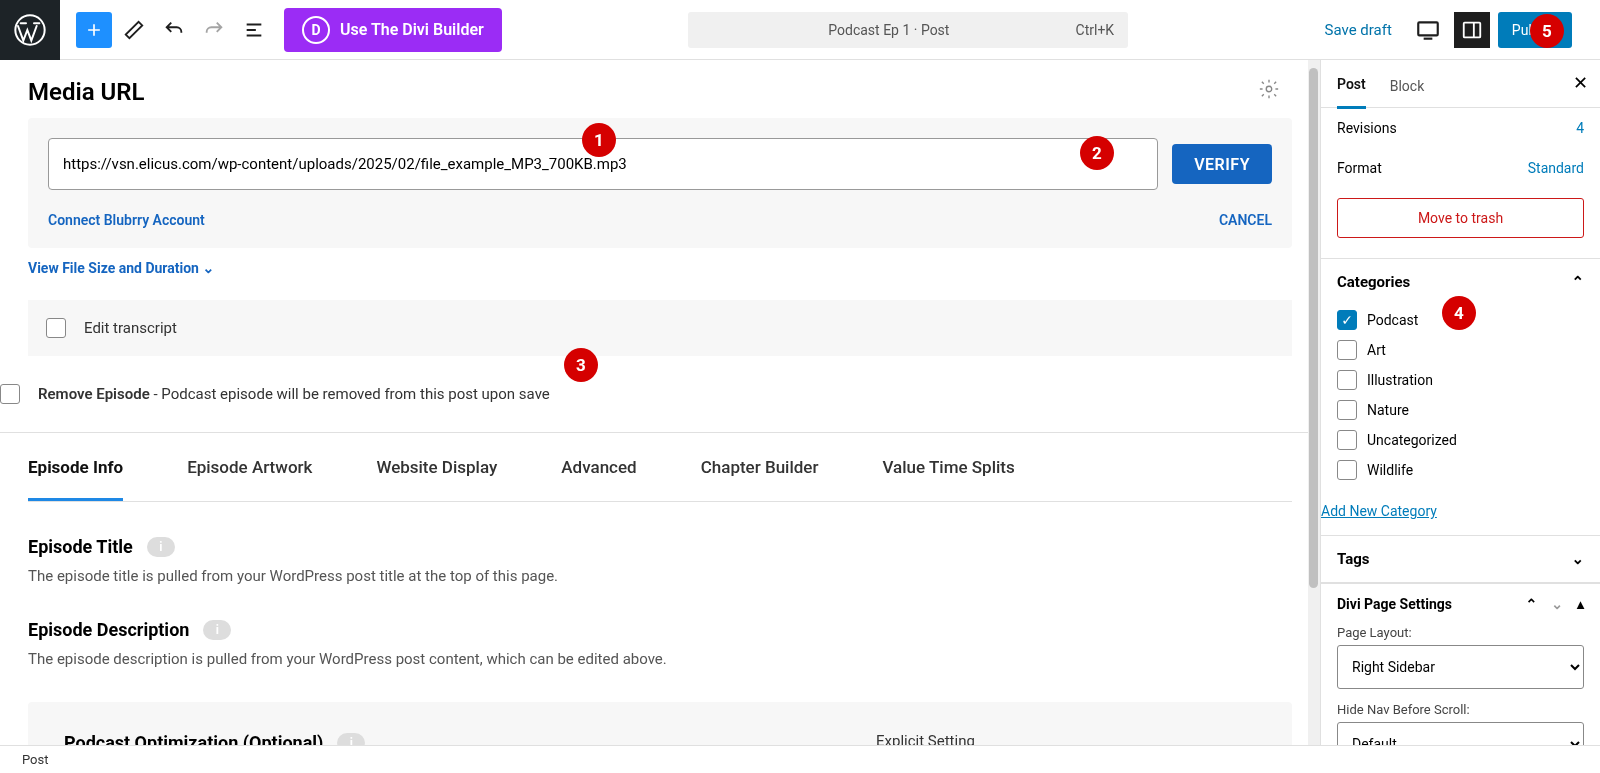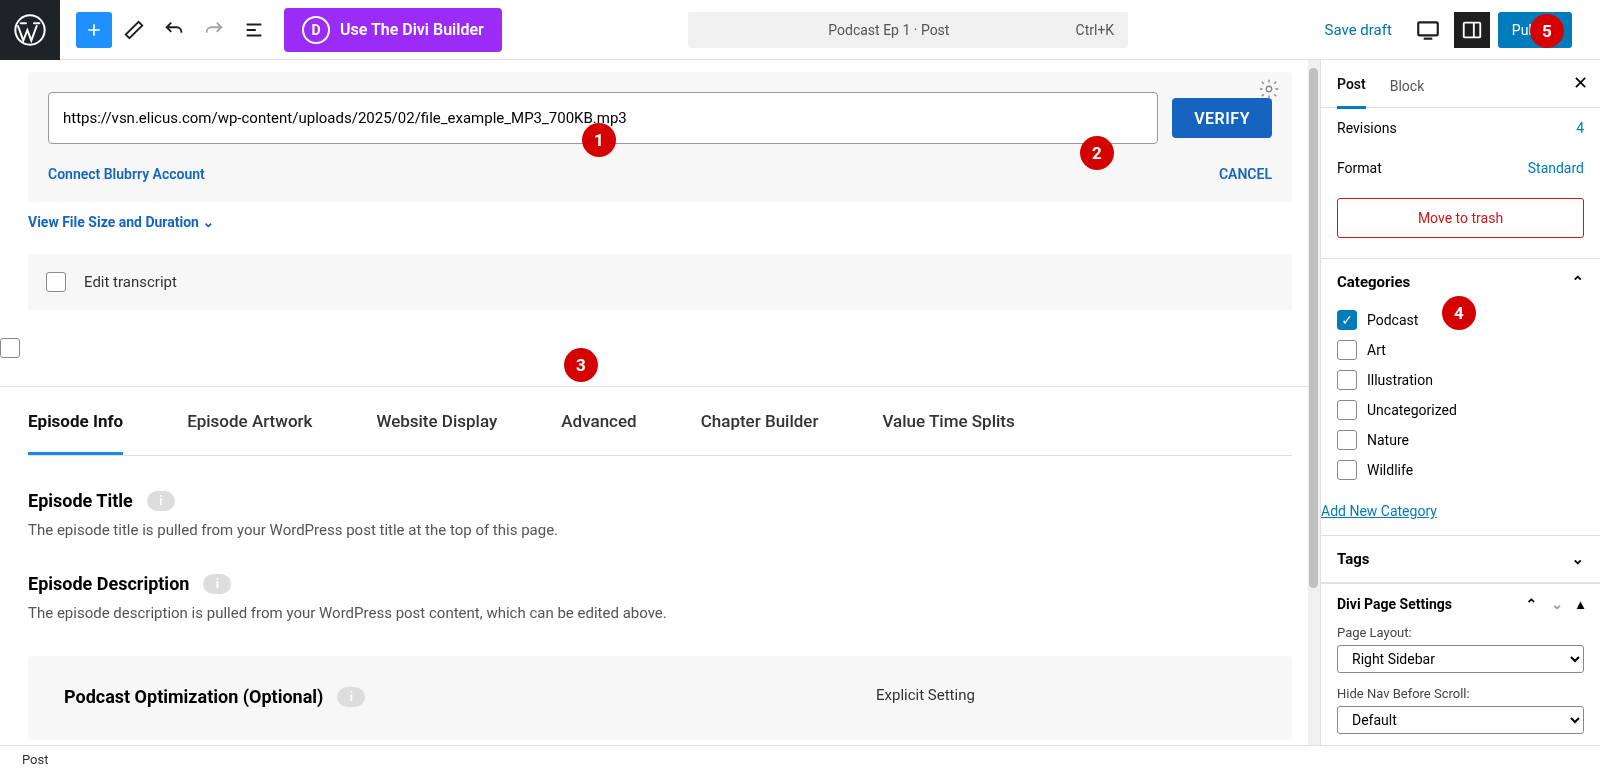--- a/index.html
+++ b/index.html
@@ -58,21 +58,21 @@
 .cat-list{padding:0 16px 12px}
 .cat-item{display:flex;align-items:center;gap:10px;padding:5px 0;font-size:14px}
 .cat-chk{width:20px;height:20px;border:1.5px solid #888;border-radius:3px;cursor:pointer;display:flex;align-items:center;justify-content:center}
 .cat-chk.checked{background:#007cba;border-color:#007cba;color:#fff}
 .add-cat{color:#007cba;text-decoration:underline;font-size:14px;padding:6px 0 16px;cursor:pointer}
 .divi-settings{border-top:1px solid #e0e0e0;padding:12px 16px}
 .divi-head{display:flex;justify-content:space-between;align-items:center;font-size:14px;font-weight:700}
 .divi-arrows{display:flex;gap:14px;align-items:center;font-size:14px}
 .divi-field{margin-top:10px}
 .divi-field label{font-size:13px;color:#444}
-.divi-select{width:100%;height:28px;border:1px solid #888;border-radius:3px;padding:0 10px;margin-top:4px;font-size:14px;background:#fff}
+.divi-select{width:100%;height:44px;border:1px solid #888;border-radius:3px;padding:0 10px;margin-top:4px;font-size:14px;background:#fff}
 .bottom-bar{position:absolute;bottom:0;left:0;right:0;height:28px;background:#fff;border-top:1px solid #e0e0e0;display:flex;align-items:center;padding:0 22px;font-size:13px;color:#333}
 .scrollbar-fake{width:12px;position:absolute;right:280px;top:60px;bottom:28px;background:#f0f0f0}
 .scrollbar-thumb{background:#c0c0c0;border-radius:6px;width:9px;margin-left:1px}
 .callout{position:absolute;width:34px;height:34px;background:#d50000;color:#fff;border-radius:50%;display:flex;align-items:center;justify-content:center;font-size:17px;font-weight:700;z-index:100}
 </style>
 </head>
 <body>
 
 <div class="topbar">
   <div class="wp-logo">
@@ -137,20 +137,21 @@
   </div>
 </div>
 
 <div class="main">
   <div class="content">
     <div class="content-inner">
       <svg class="gear-top" width="22" height="22" viewBox="0 0 24 24" fill="none" stroke="currentColor" stroke-width="1.5">
           <circle cx="12" cy="12" r="3"></circle>
           <path d="M12 2v3M12 19v3M4.2 4.2l2.1 2.1M17.7 17.7l2.1 2.1M2 12h3M19 12h3M4.2 19.8l2.1-2.1M17.7 6.3l2.1-2.1"></path>
         </svg>
+      <div class="section-title">Media URL</div>
 
       <div class="media-panel">
         <div class="media-row">
           <input class="media-input" value="https://vsn.elicus.com/wp-content/uploads/2025/02/file_example_MP3_700KB.mp3" style="">
           <button class="verify-btn">VERIFY</button>
         </div>
         <div class="media-links">
           <span class="link-blue">Connect Blubrry Account</span>
           <span class="link-blue">CANCEL</span>
         </div>
@@ -158,20 +159,21 @@
       <div class="view-file">View File Size and Duration ⌄</div>
 
       <div class="transcript-box">
         <div class="chk"></div>
         <span>Edit transcript</span>
       </div>
     </div>
 
     <div class="remove-row content-inner">
       <div class="chk"></div>
+      <span><b>Remove Episode</b><span> - Podcast episode will be removed from this post upon save</span></span>
     </div>
 
     <div class="content-inner">
       <div class="tabs">
         <div class="tab active">Episode Info</div>
         <div class="tab">Episode Artwork</div>
         <div class="tab">Website Display</div>
         <div class="tab">Advanced</div>
         <div class="tab">Chapter Builder</div>
         <div class="tab">Value Time Splits</div>
@@ -241,25 +243,25 @@
         <div class="cat-item">
             <div class="cat-chk"></div>
             <span>Art</span>
           </div>
         <div class="cat-item">
             <div class="cat-chk"></div>
             <span>Illustration</span>
           </div>
         <div class="cat-item">
             <div class="cat-chk"></div>
+            <span>Nature</span>
+          </div>
+        <div class="cat-item">
+            <div class="cat-chk"></div>
             <span>Uncategorized</span>
-          </div>
-        <div class="cat-item">
-            <div class="cat-chk"></div>
-            <span>Nature</span>
           </div>
         <div class="cat-item">
             <div class="cat-chk"></div>
             <span>Wildlife</span>
           </div>
       </div>
       <div class="add-cat">Add New Category</div>
     </div>
 
     <div class="sb-section-head" style="border-bottom:1px solid #e0e0e0">

